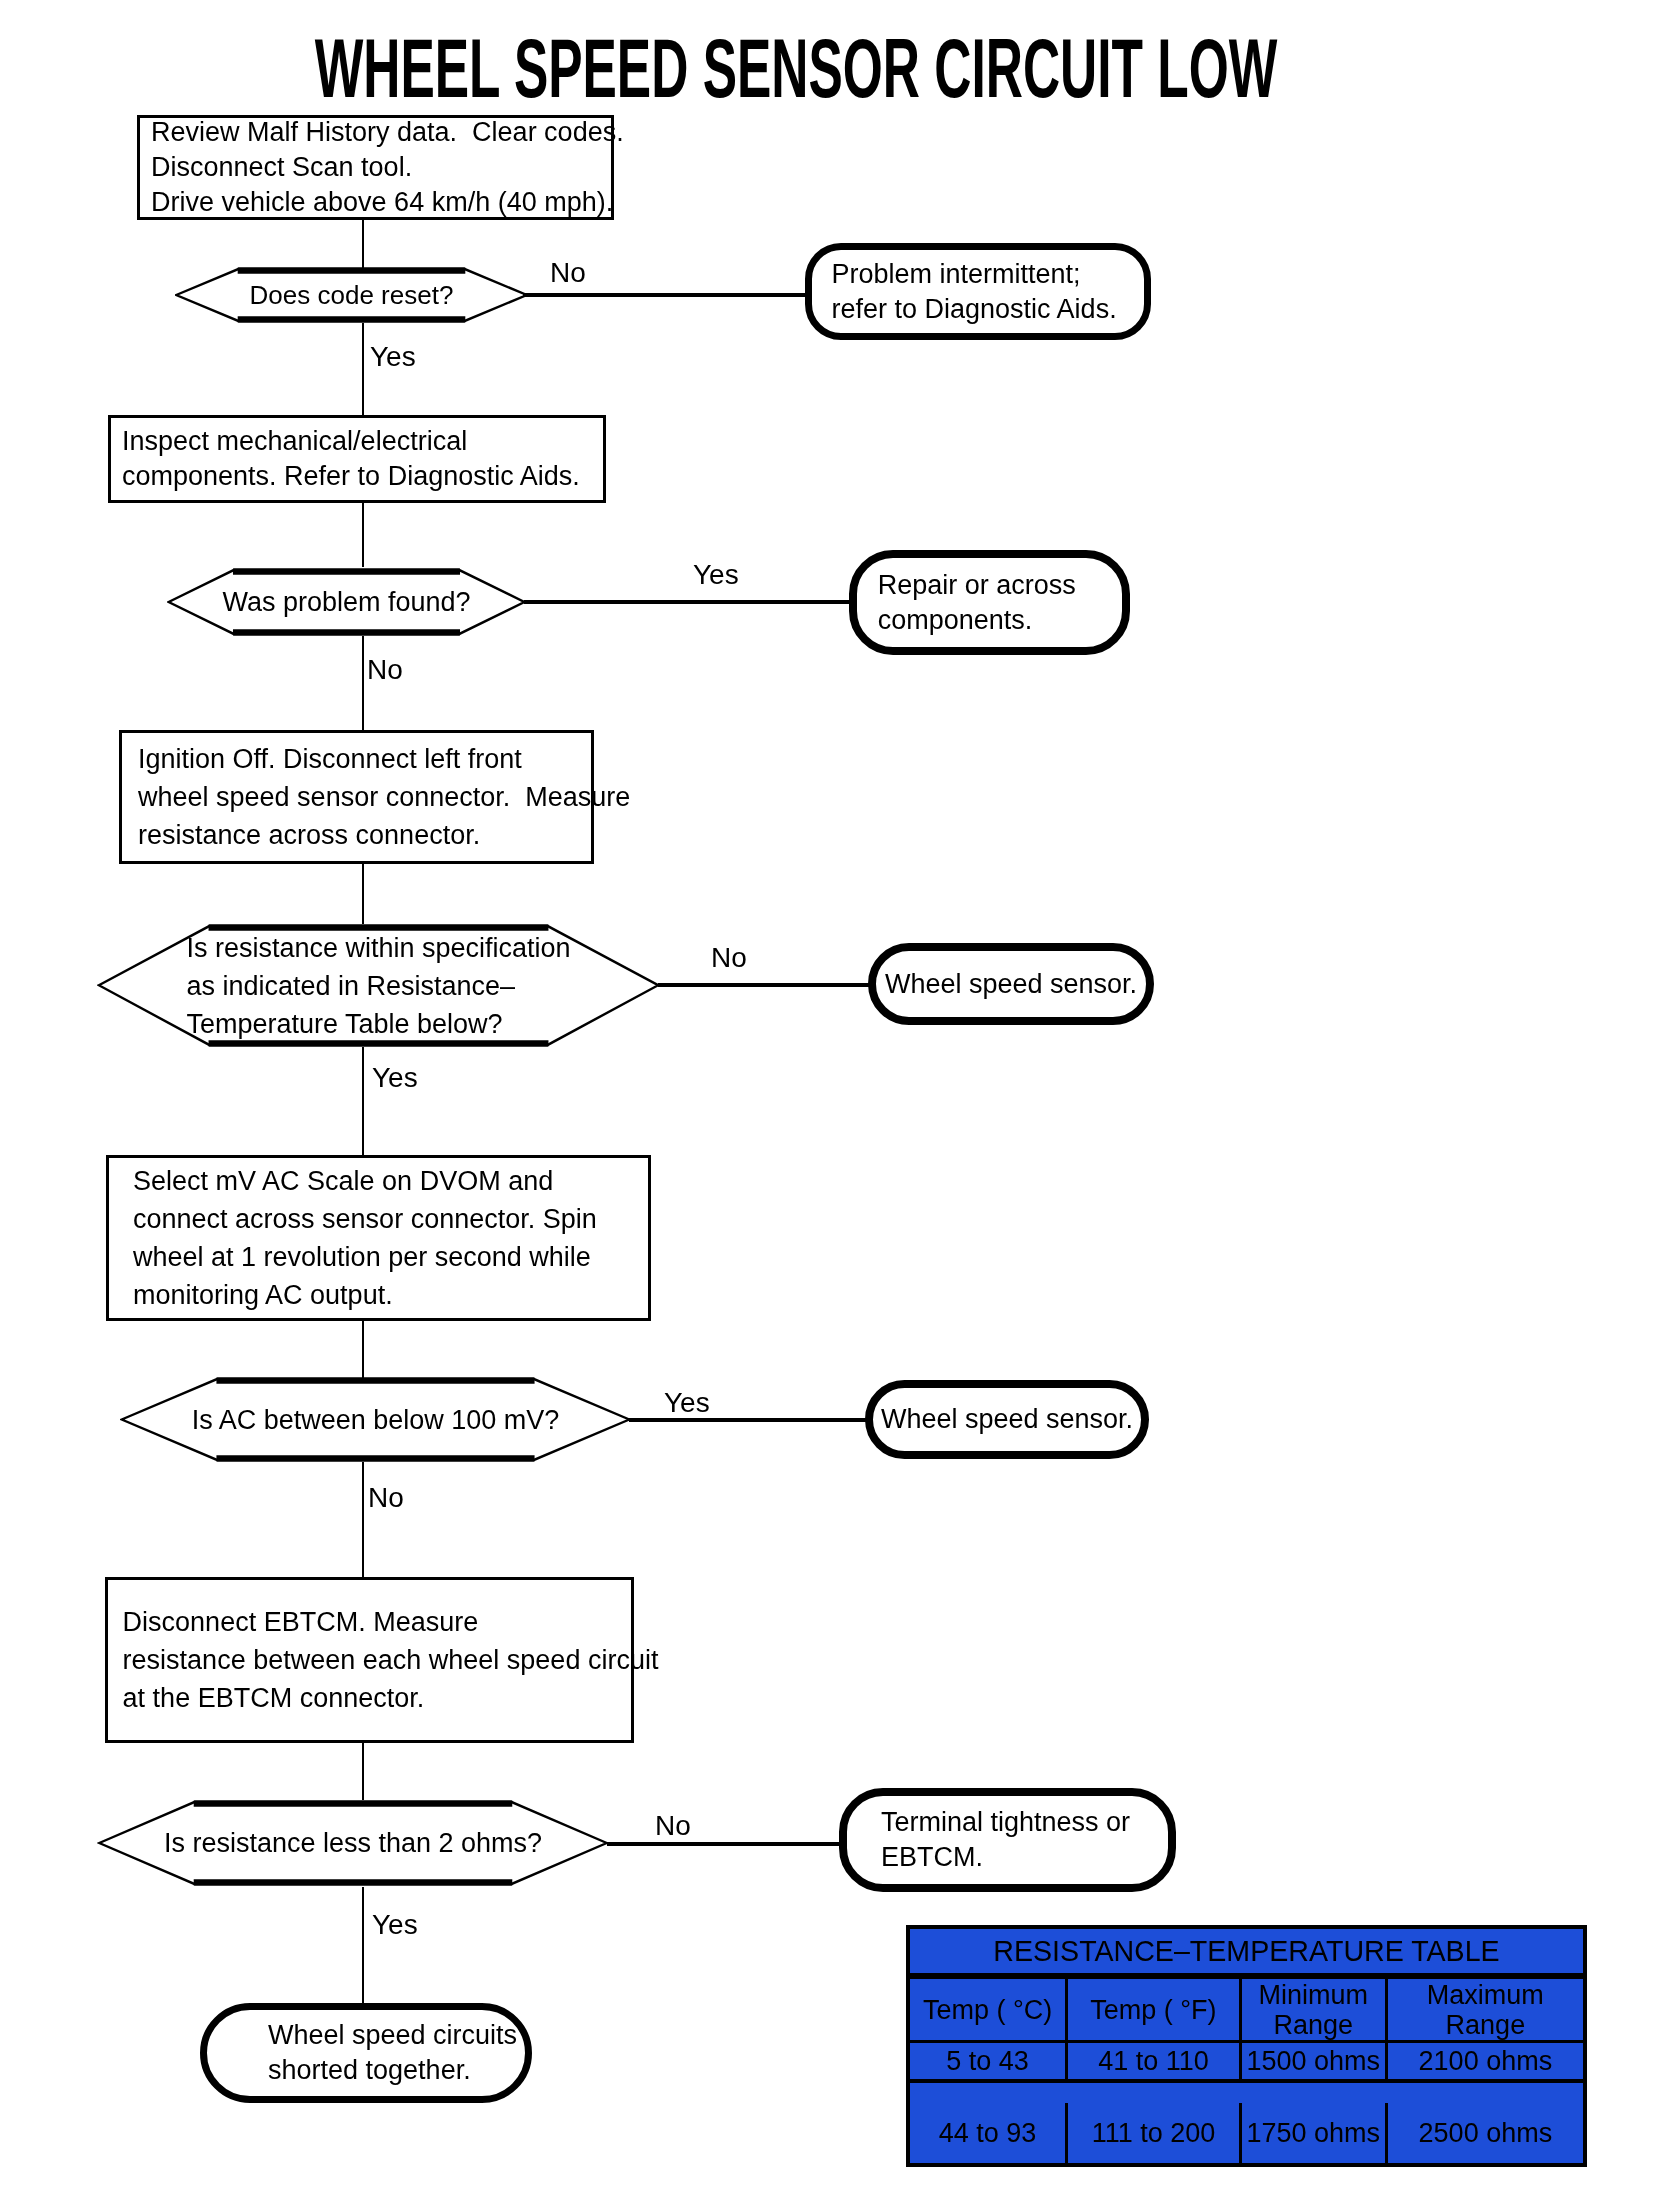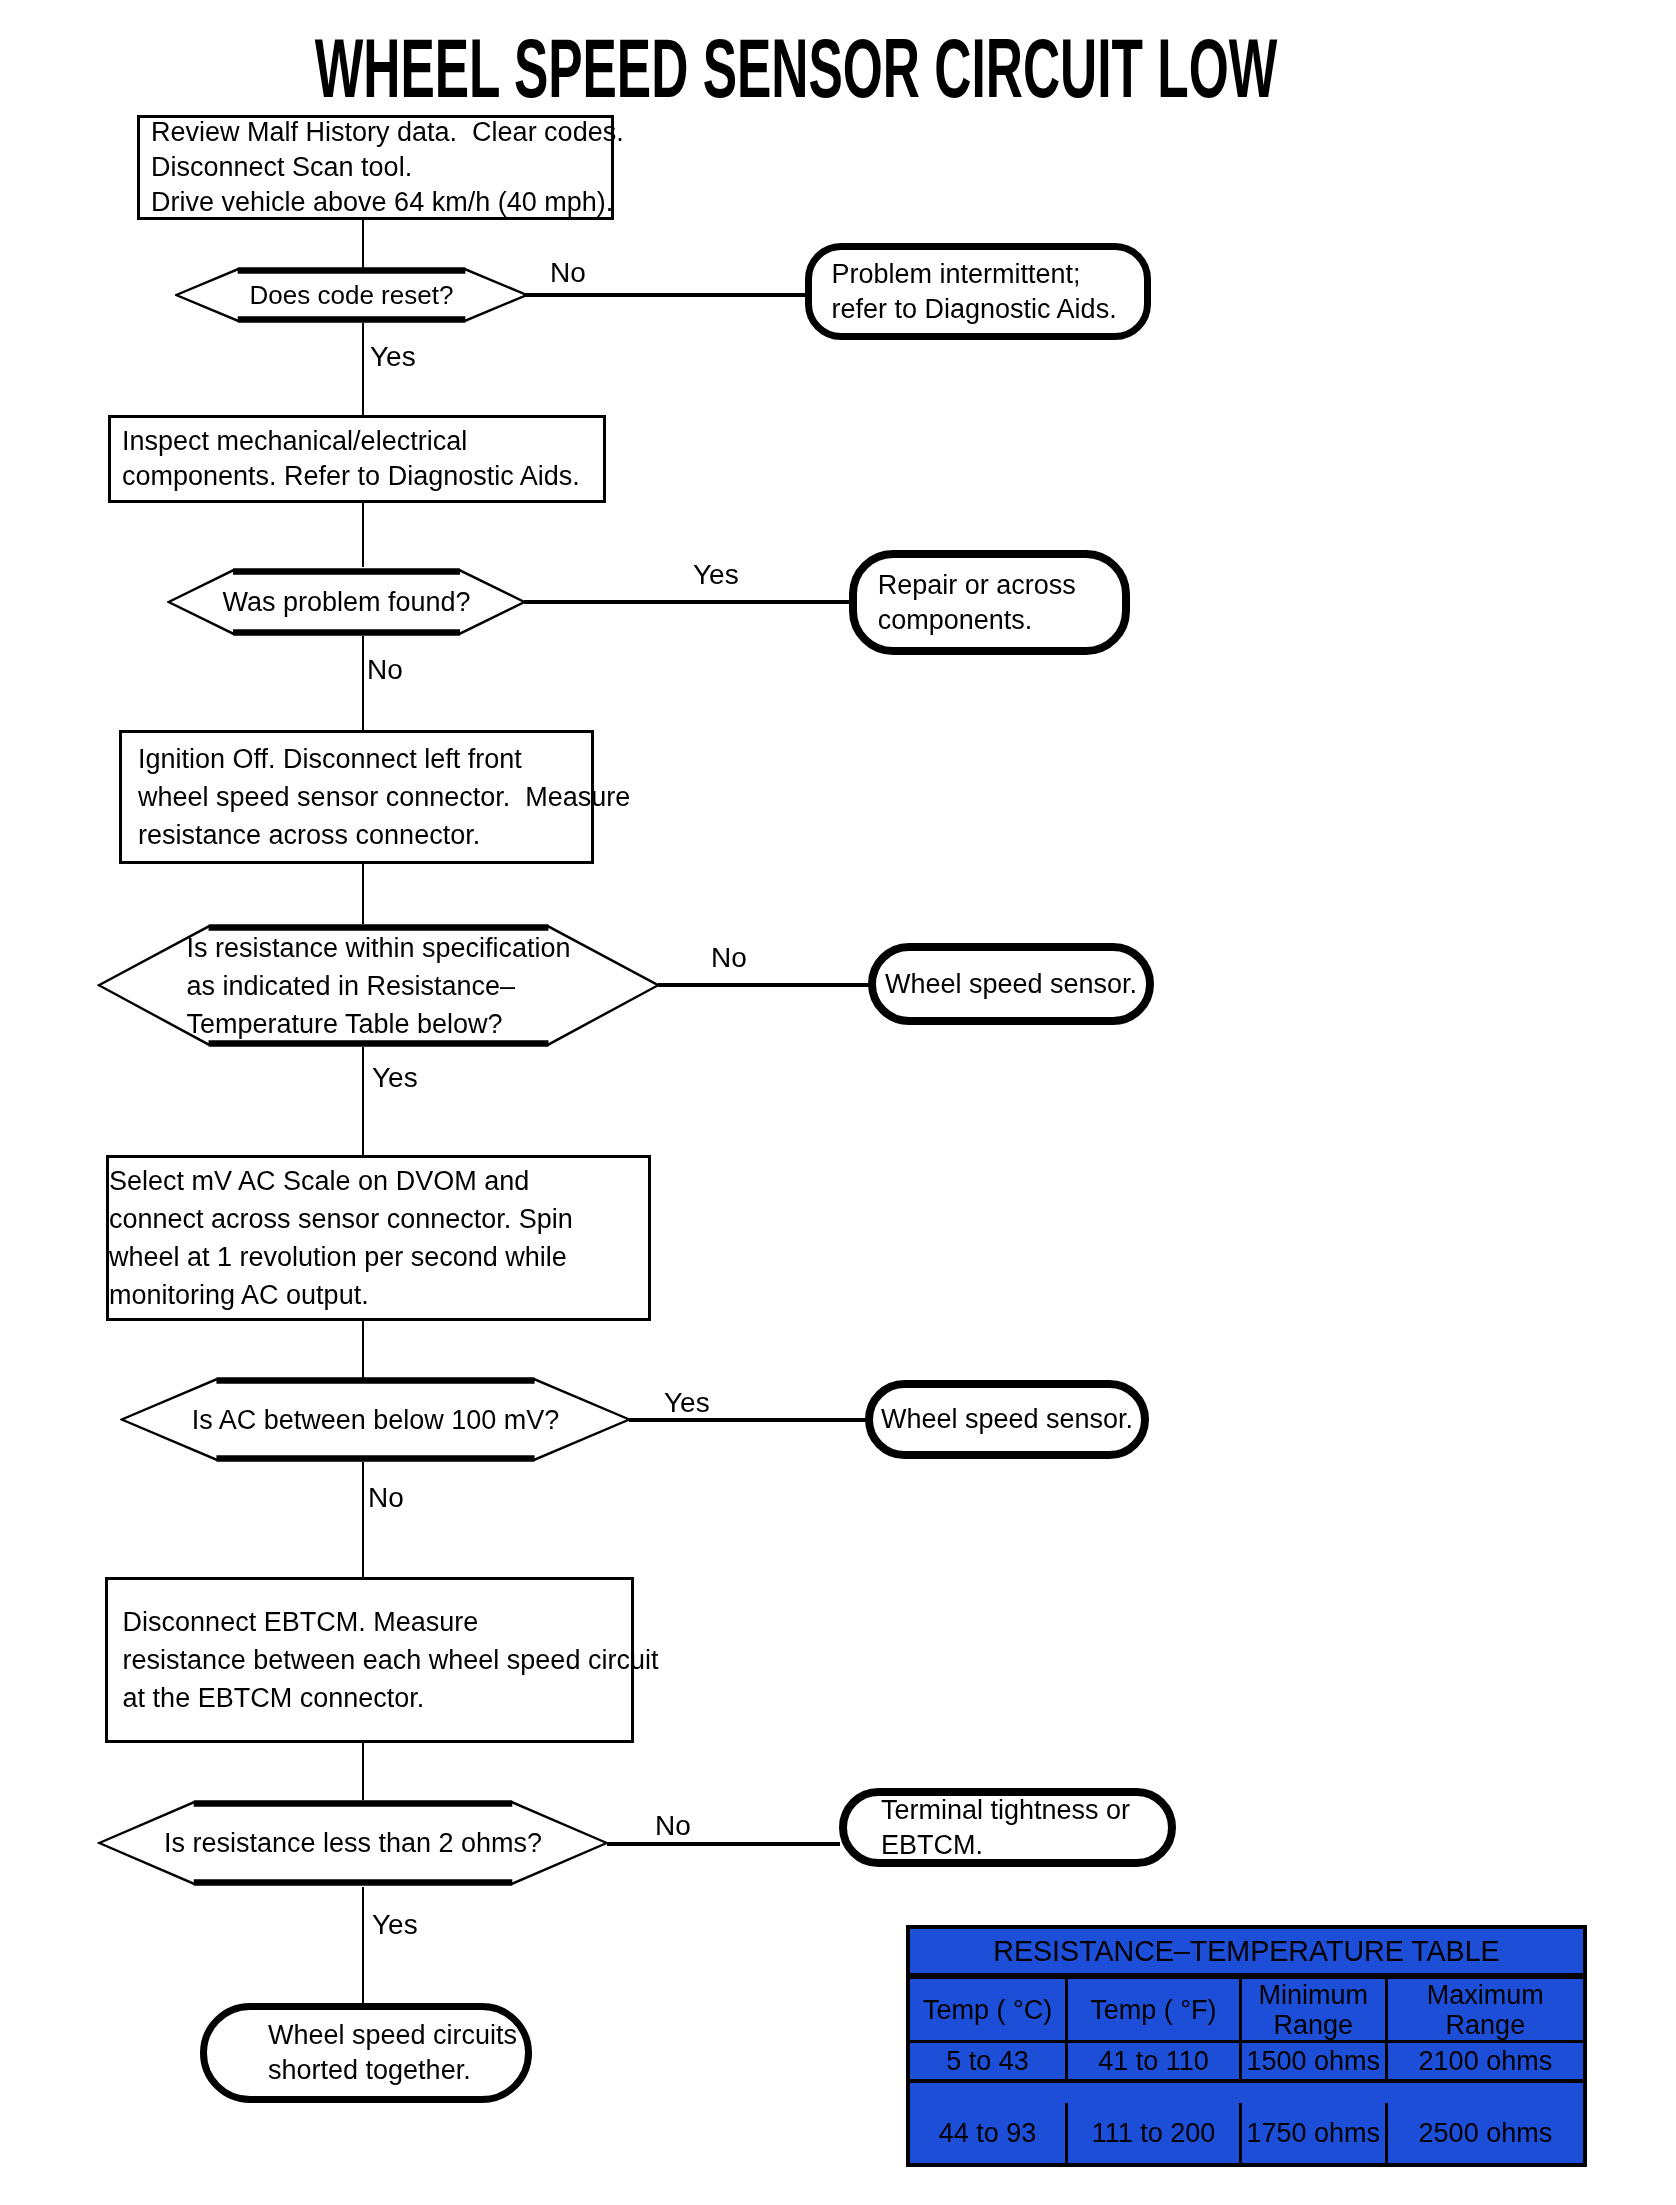--- a/index.html
+++ b/index.html
@@ -147,21 +147,21 @@
 <div class="hline" style="left:658px; top:983px; width:211px;"></div>
 
 <div class="term center" style="left:868px; top:943px; width:286px; height:82px;">
   <div class="txt" style="font-size:27px;">Wheel speed sensor.</div>
 </div>
 
 <div class="lbl" style="left:372px; top:1063px;">Yes</div>
 <div class="vline" style="left:362px; top:1047px; height:108px;"></div>
 
 <div class="process" style="left:106px; top:1155px; width:545px; height:166px;">
-  <div class="txt" style="padding-left:0; line-height:38px;">Select mV AC Scale on DVOM and
+  <div class="txt" style="padding-left:24px; line-height:38px;">Select mV AC Scale on DVOM and
 connect across sensor connector. Spin
 wheel at 1 revolution per second while
 monitoring AC output.</div>
 </div>
 
 <div class="vline" style="left:362px; top:1321px; height:57px;"></div>
 
 <div class="hex" style="left:120px; top:1377px; width:511px; height:85px;">
   <svg width="511" height="85" viewBox="0 0 840 140">
     <polygon points="2,70 160,3 680,3 838,70 680,137 160,137" fill="#fff" stroke="#000" stroke-width="4"></polygon>
@@ -194,21 +194,21 @@
     <polygon points="2,71 160,3 682,3 840,71 682,139 160,139" fill="#fff" stroke="#000" stroke-width="4"></polygon>
     <line x1="158" y1="6" x2="684" y2="6" stroke="#000" stroke-width="10"></line>
     <line x1="158" y1="136" x2="684" y2="136" stroke="#000" stroke-width="10"></line>
   </svg>
   <div class="txt">Is resistance less than 2 ohms?</div>
 </div>
 
 <div class="lbl" style="left:655px; top:1811px;">No</div>
 <div class="hline" style="left:607px; top:1842px; width:233px;"></div>
 
-<div class="term" style="left:839px; top:1788px; width:337px; height:79px;">
+<div class="term" style="left:839px; top:1788px; width:337px; height:104px;">
   <div class="txt" style="padding-left:34px;">Terminal tightness or
 EBTCM.</div>
 </div>
 
 <div class="lbl" style="left:372px; top:1910px;">Yes</div>
 <div class="vline" style="left:362px; top:1887px; height:122px;"></div>
 
 <div class="term stadium" style="left:200px; top:2003px; width:332px; height:100px; border-width:7.3px;">
   <div class="txt" style="padding-left:61px;">Wheel speed circuits
 shorted together.</div>

